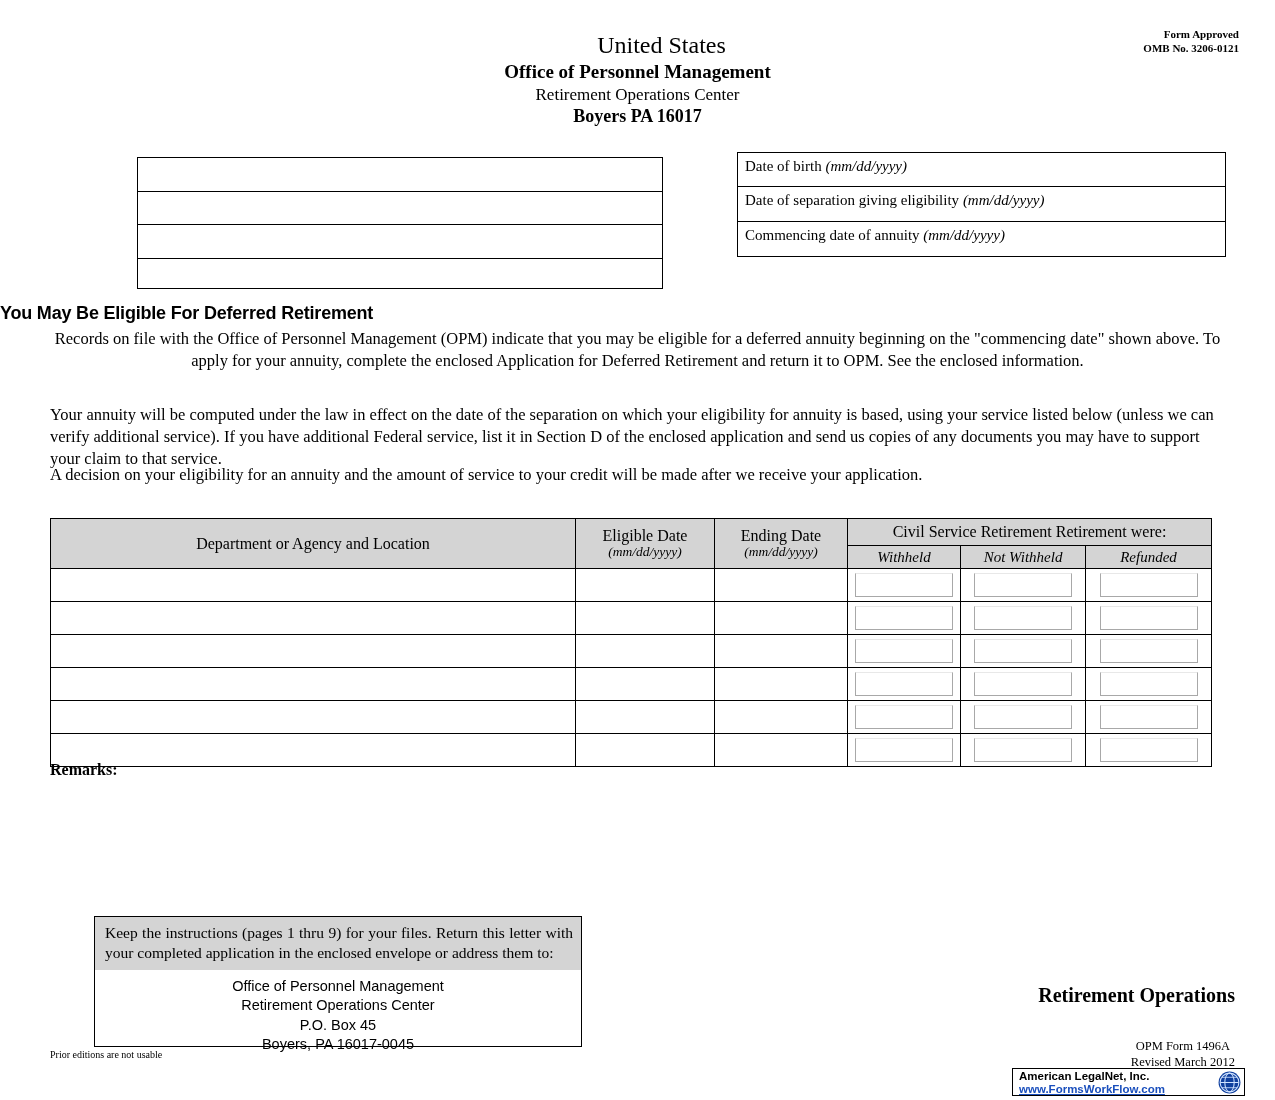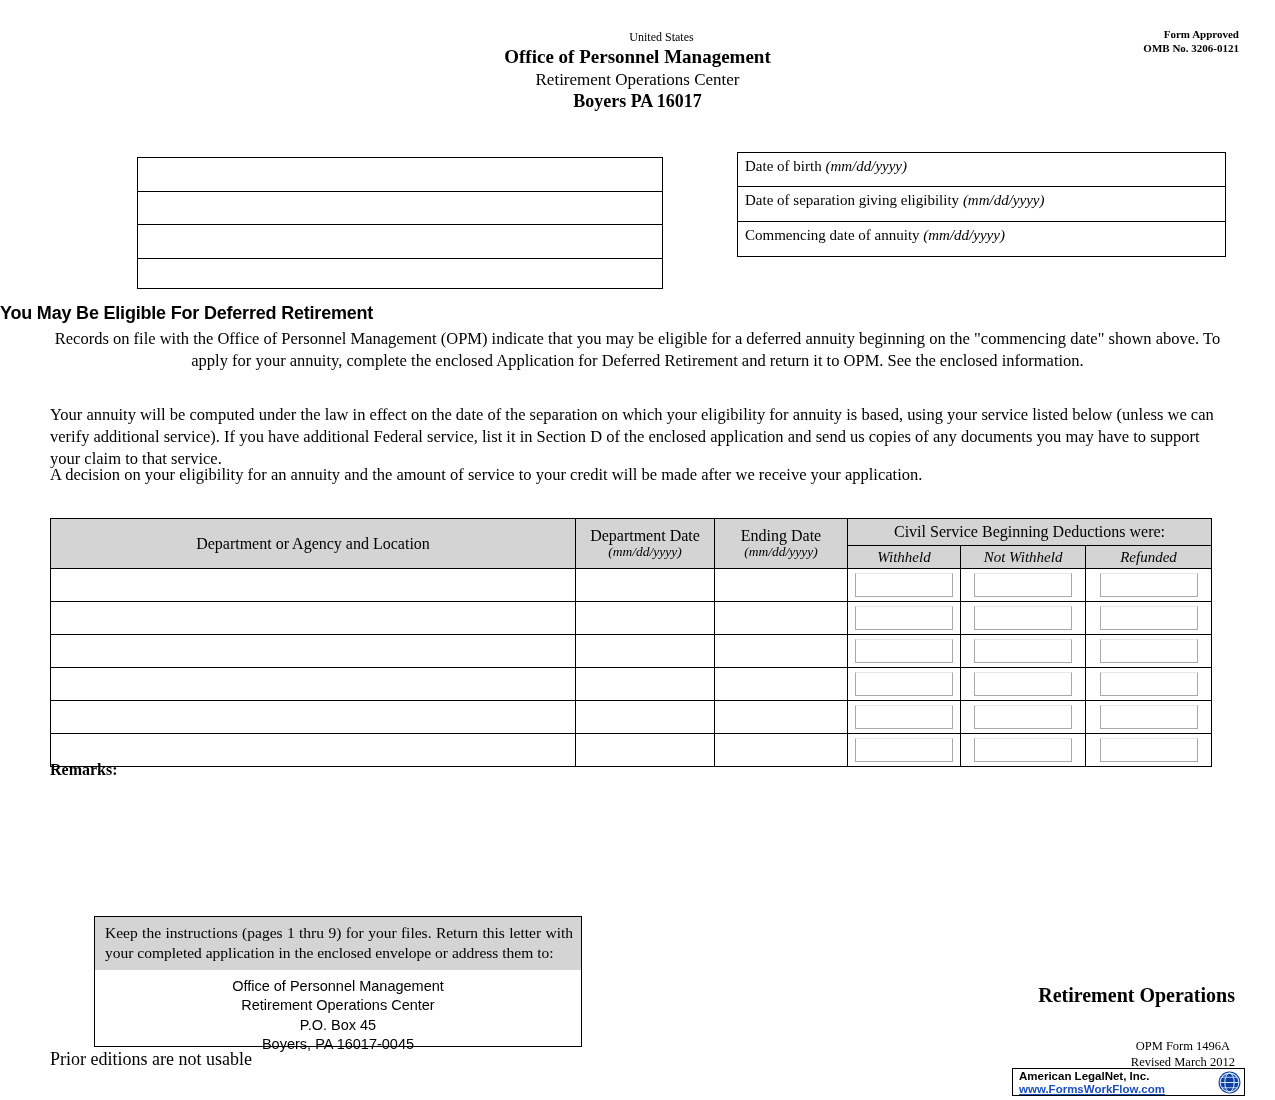--- a/index.html
+++ b/index.html
@@ -24,21 +24,21 @@
   
   .hdr-center {
     position: absolute;
     left: 0;
     top: 30px;
     width: 1275px;
     text-align: center;
     line-height: 1.25;
   }
   .hdr-line1 {
-    font-size: 12px;
+    font-size: 24px;
     padding-left: 48px;
   }
   .hdr-line2 {
     font-size: 19px;
     font-weight: bold;
   }
   .hdr-line3 {
     font-size: 17px;
   }
   .hdr-line4 {
@@ -204,21 +204,21 @@
     text-align: center;
     font-family: "Liberation Sans", sans-serif;
     font-size: 14.5px;
     line-height: 1.35;
     padding-top: 7px;
   }
   .prior {
     position: absolute;
     left: 50px;
     top: 1049px;
-    font-size: 18px;
+    font-size: 10px;
   }
 
   
   .ret-ops {
     position: absolute;
     right: 40px;
     top: 984px;
     font-size: 20px;
     font-weight: bold;
   }
@@ -316,28 +316,28 @@
       <col style="width:139px">
       <col style="width:133px">
       <col style="width:113px">
       <col style="width:125px">
       <col style="width:126px">
     </colgroup>
     <thead>
       <tr>
         <th class="svc-head" rowspan="2">Department or Agency and Location</th>
         <th class="svc-head" rowspan="2">
-          <span>Department Date</span>
+          <span>Eligible Date</span>
           <span class="sub">(mm/dd/yyyy)</span>
         </th>
         <th class="svc-head" rowspan="2">
           <span>Ending Date</span>
           <span class="sub">(mm/dd/yyyy)</span>
         </th>
-        <th class="svc-head" colspan="3">Civil Service Beginning Deductions were:</th>
+        <th class="svc-head" colspan="3">Civil Service Retirement Retirement were:</th>
       </tr>
       <tr>
         <th class="svc-head-italic">Withheld</th>
         <th class="svc-head-italic">Not Withheld</th>
         <th class="svc-head-italic">Refunded</th>
       </tr>
     </thead>
     <tbody>
       <tr class="svc-row">
         <td></td>

